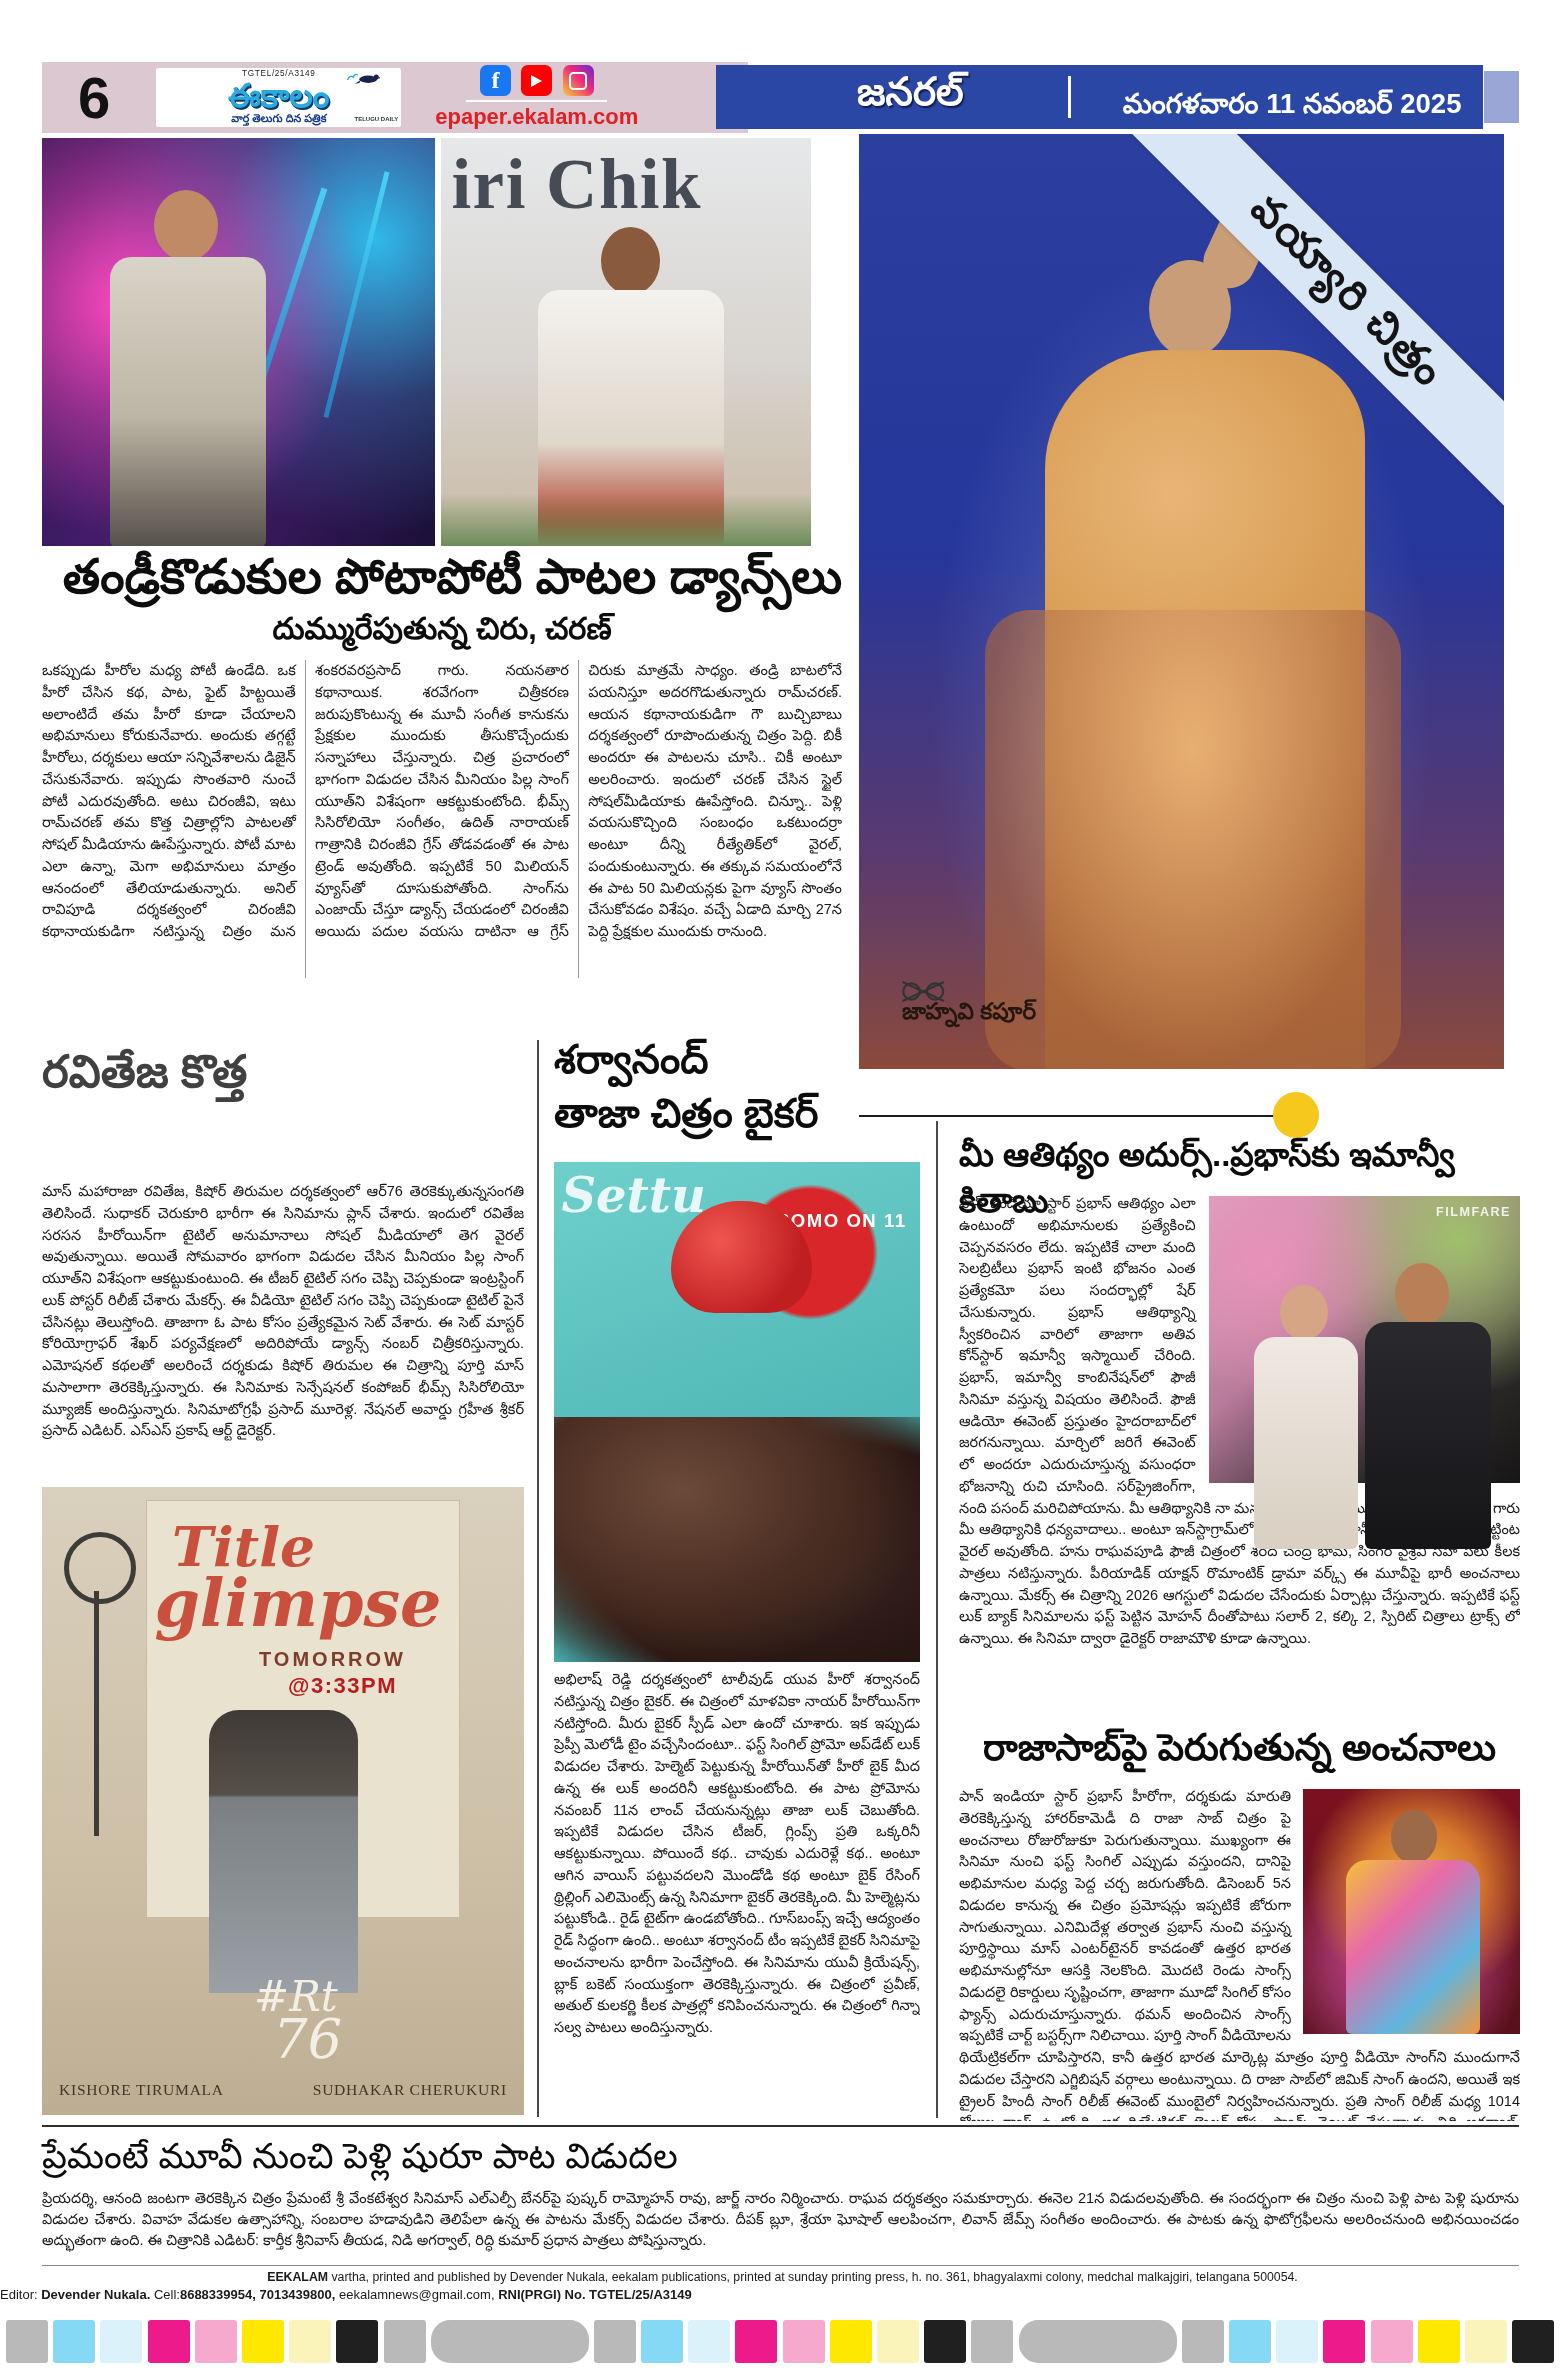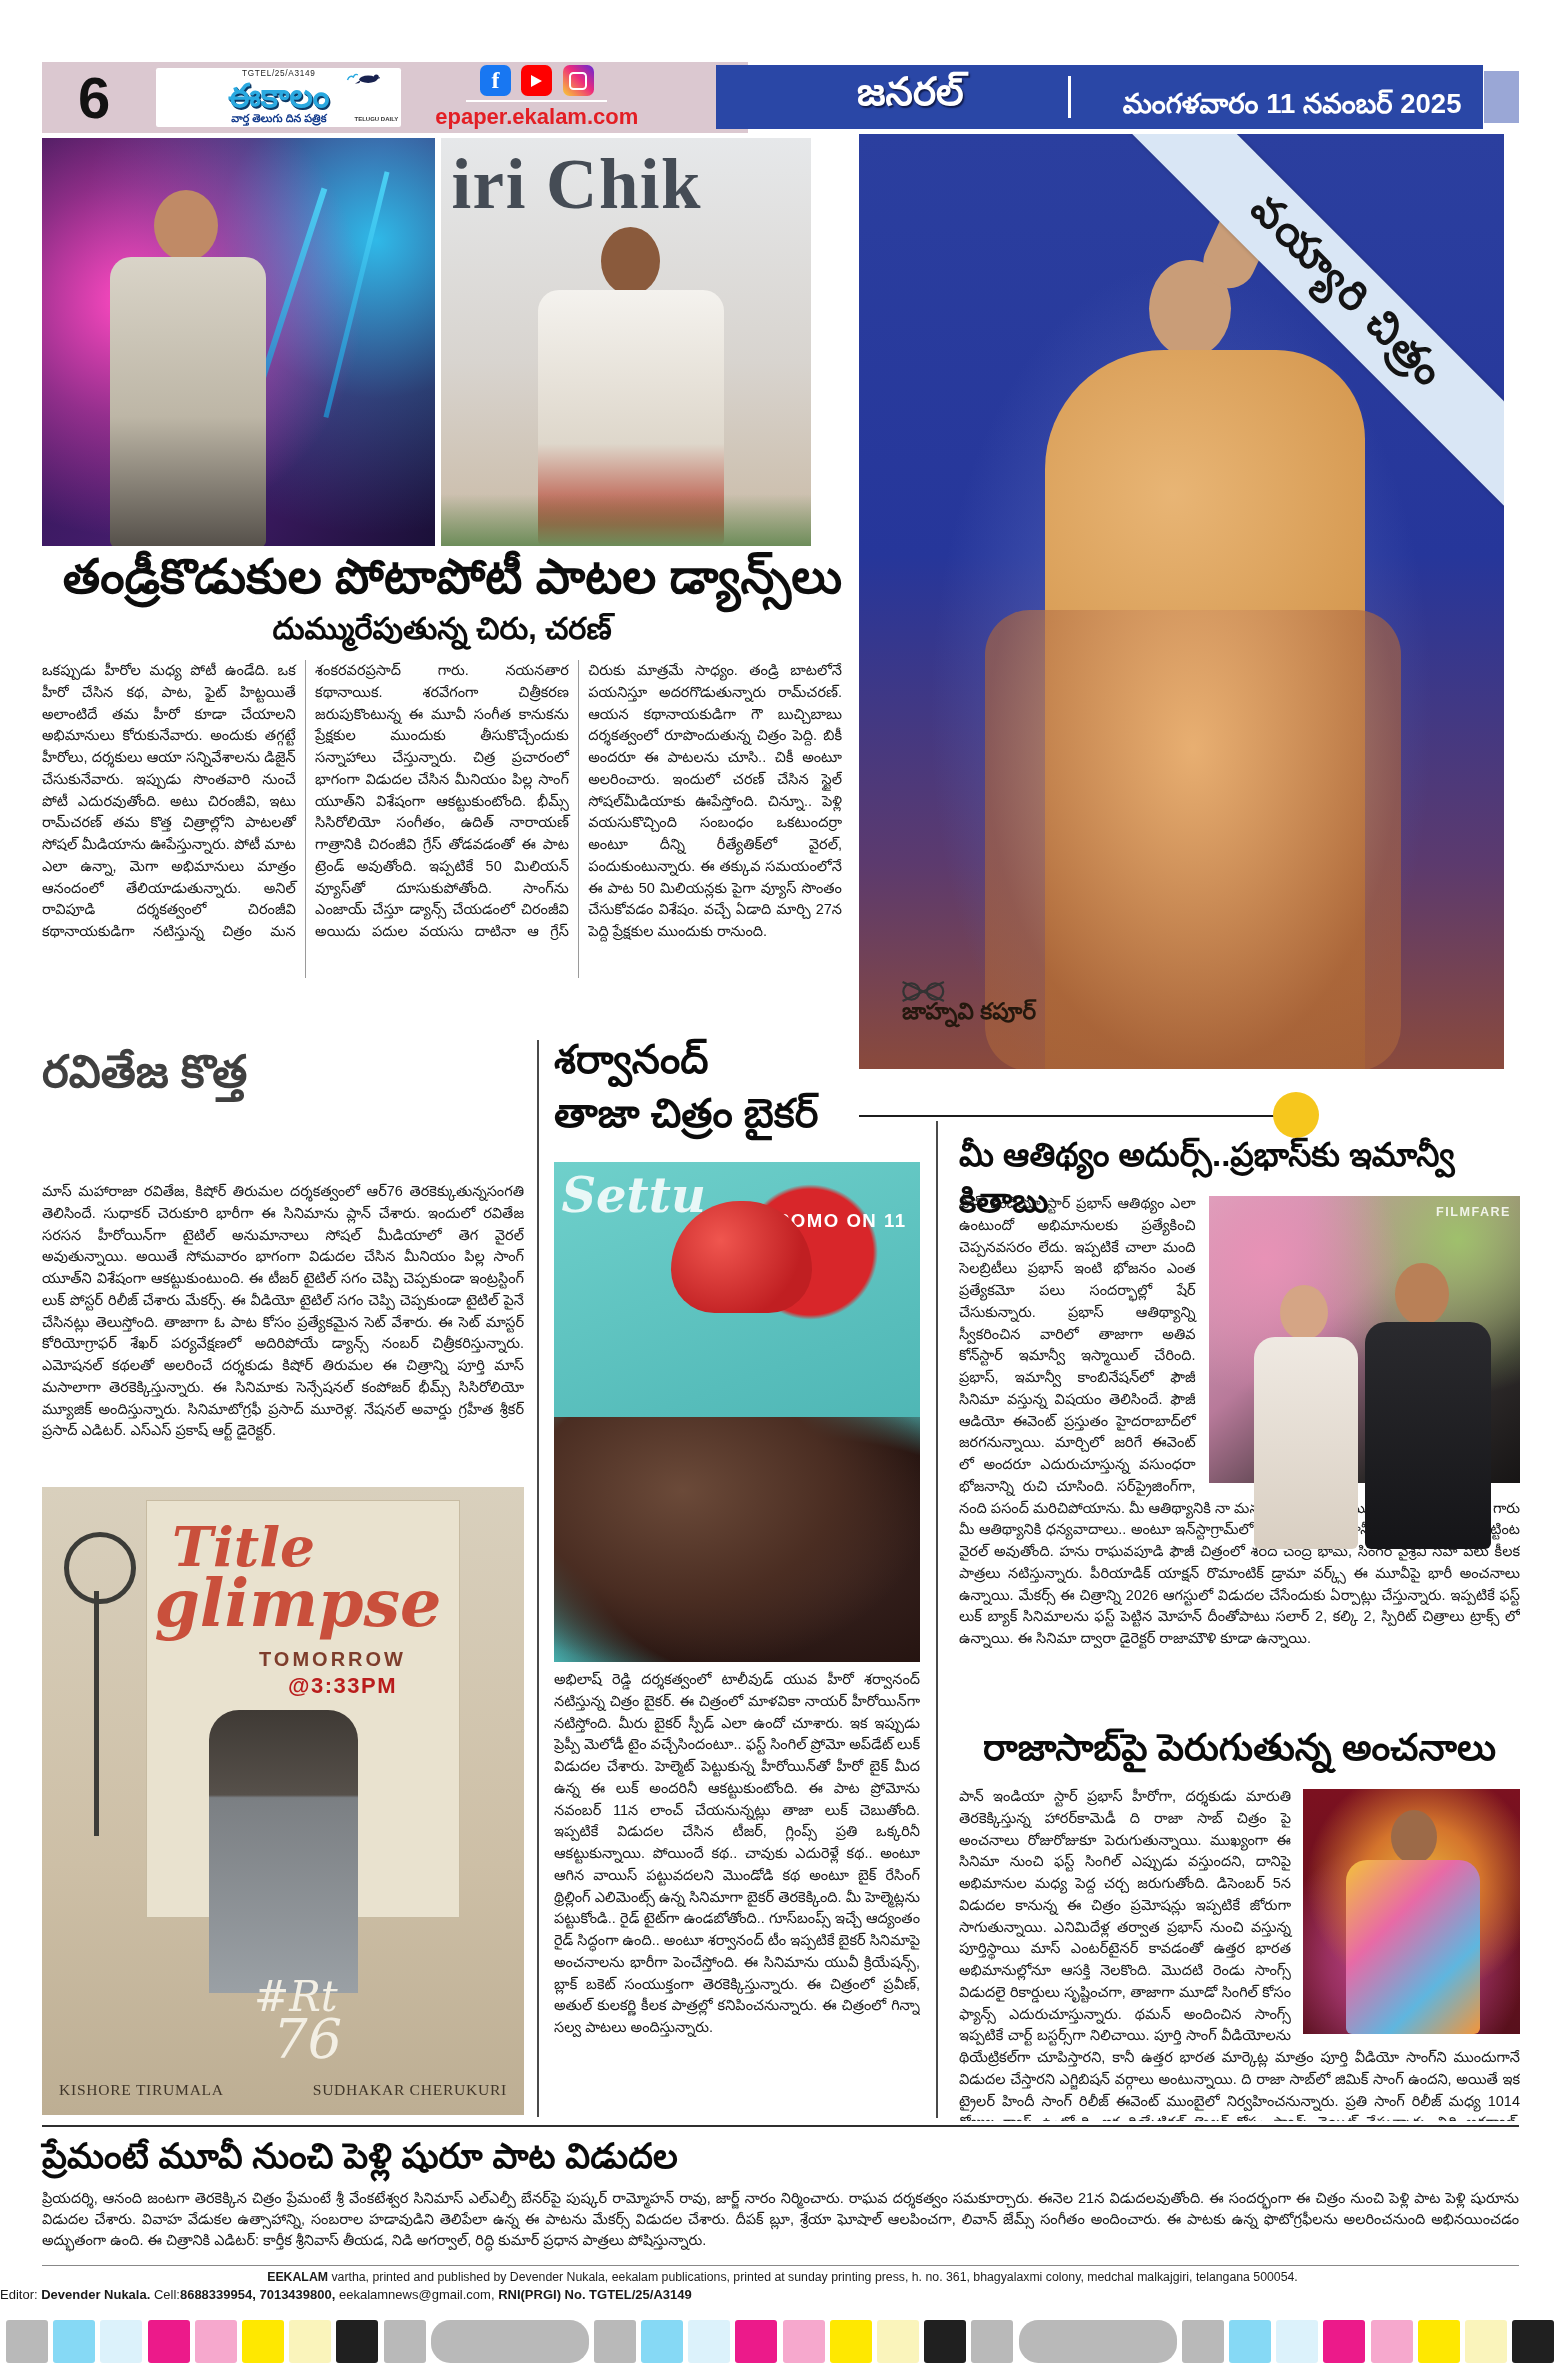--- a/index.html
+++ b/index.html
@@ -111,21 +111,21 @@
   .wm{position:absolute;top:7.4px;right:9px;font-size:12.6px;font-weight:bold;color:rgba(255,255,255,.85);letter-spacing:1.5px;}
   .rs-hl{position:absolute;left:959px;top:1727px;width:561px;font-size:37px;font-weight:bold;color:#0c0c0c;text-align:center;}
   .rs-body{position:absolute;left:959px;top:1786px;width:561px;height:335px;overflow:hidden;
            font-size:14.5px;line-height:1.5;text-align:justify;color:#161616;}
   .rs-photo{float:right;width:217px;height:245px;margin:3px 0 6px 12px;position:relative;
     background:radial-gradient(circle at 55% 38%,#e8b13c 0%,#d4742c 30%,rgba(120,20,28,0) 60%),
                radial-gradient(circle at 45% 70%,#cf4fa0 0%,rgba(207,79,160,.5) 35%,rgba(0,0,0,0) 60%),
                linear-gradient(#7c1120,#58101c);}
   
   .hr-line{position:absolute;background:#2f2f2f;}
-  .pm-hl{position:absolute;left:42px;top:2136px;width:1041px;font-size:35px;font-weight:bold;color:#0c0c0c;}
+  .pm-hl{position:absolute;left:42px;top:2136px;width:1041px;font-size:35px;font-weight:normal;color:#0c0c0c;}
   .pm-body{position:absolute;left:42px;top:2188px;width:1477px;height:76px;overflow:hidden;
            font-size:14.5px;line-height:1.45;text-align:justify;color:#161616;}
   
   .foot1{position:absolute;left:0;top:2270px;width:1565px;text-align:center;font-size:12.3px;color:#1a1a1a;}
   .foot2{position:absolute;left:0;top:2287px;width:1565px;text-align:left;font-size:13px;color:#1a1a1a;}
   .foot-b{font-weight:bold;}
   .cbar{position:absolute;left:6px;top:2319px;width:1554px;height:45px;display:flex;align-items:center;}
   .swatch{height:43px;flex:0 0 42px;margin-right:5.2px;border-radius:3px;}
   .swatch.wide{flex:0 0 158px;border-radius:19.3px;}
   .fig{position:absolute;}

